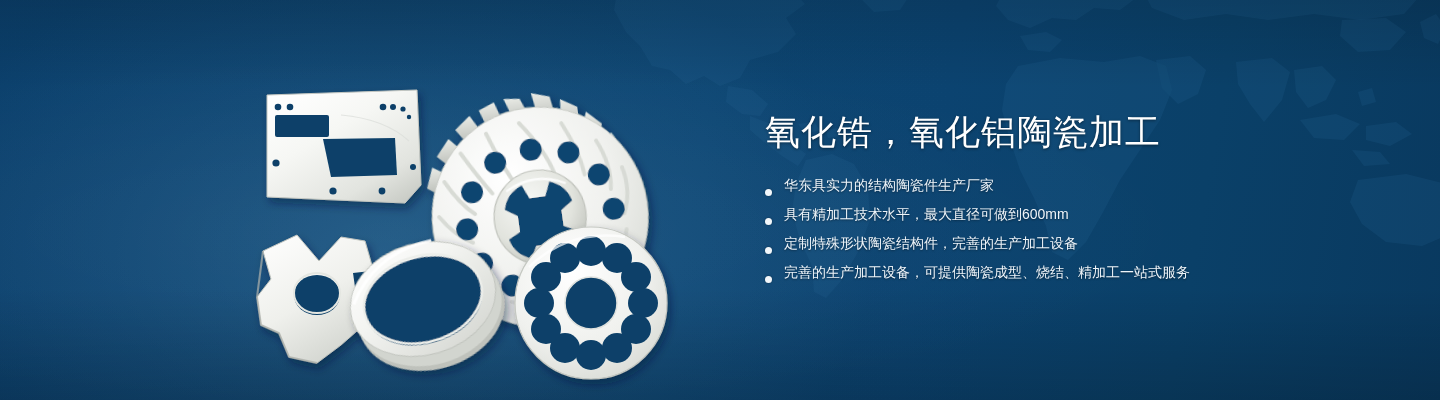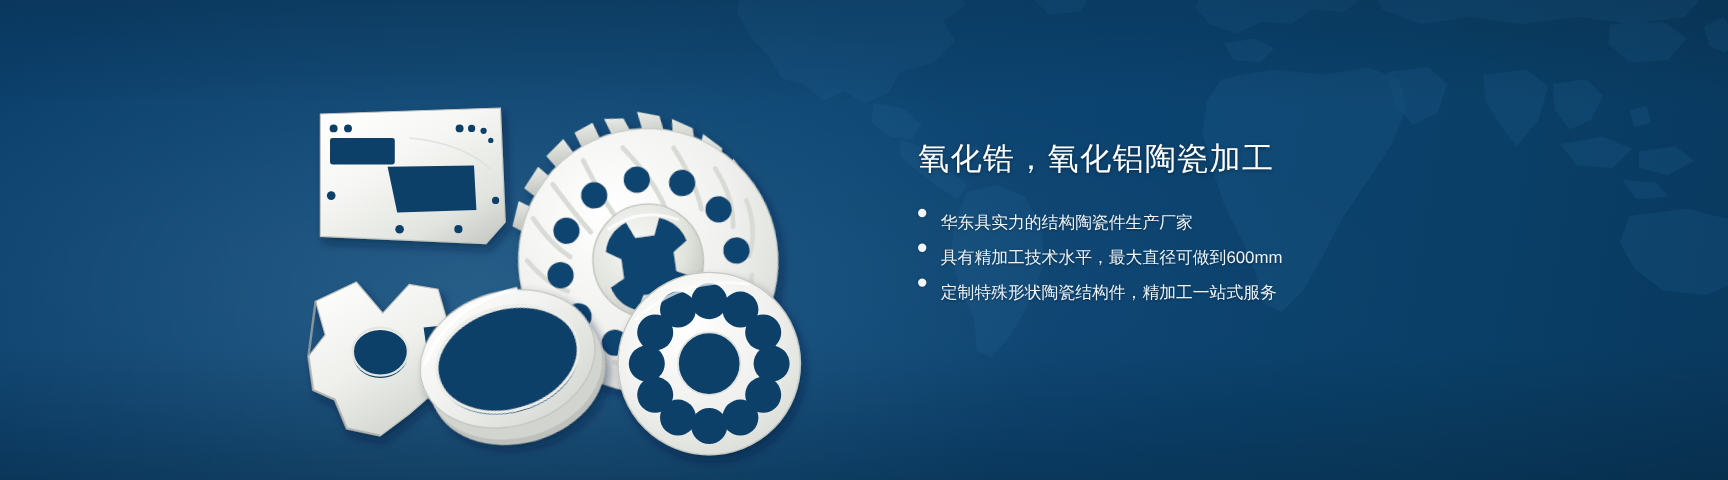--- a/index.html
+++ b/index.html
@@ -76,36 +76,36 @@
 
   
   .copy {
     position: absolute;
     left: 765px;
     top: 112px;
     width: 560px;
   }
   .headline {
     color: #ffffff;
-    font-size: 26px;
+    font-size: 35px;
     line-height: 40px;
     letter-spacing: 1px;
     font-weight: 400;
     margin: 0 0 22px 0;
     text-shadow: 0 1px 3px rgba(0,0,0,0.45);
     white-space: nowrap;
   }
   .bullets {
     list-style: none;
     margin: 0;
     padding: 0;
   }
   .bullet {
     display: flex;
-    align-items: flex-start;
+    align-items: flex-end;
     color: #eef4f9;
     font-size: 14px;
     line-height: 22px;
     margin-bottom: 7px;
     text-shadow: 0 1px 2px rgba(0,0,0,0.40);
     white-space: nowrap;
   }
   .bullet:last-child { margin-bottom: 0; }
   .dot {
     flex: 0 0 auto;
@@ -356,20 +356,24 @@
         <span class="bullet-text">华东具实力的结构陶瓷件生产厂家</span>
       </li>
 
       <li class="bullet">
         <span class="dot"></span>
         <span class="bullet-text">具有精加工技术水平，最大直径可做到600mm</span>
       </li>
 
       <li class="bullet">
         <span class="dot"></span>
-        <span class="bullet-text">定制特殊形状陶瓷结构件，精加工一站式服务</span>
+        <span class="bullet-text">定制特殊形状陶瓷结构件，完善的生产加工设备</span>
       </li>
 
+      <li class="bullet">
+        <span class="dot"></span>
+        <span class="bullet-text">完善的生产加工设备，可提供陶瓷成型、烧结、精加工一站式服务</span>
+      </li>
 
     </ul>
   </div>
 
 </div>
 
 </body></html>

